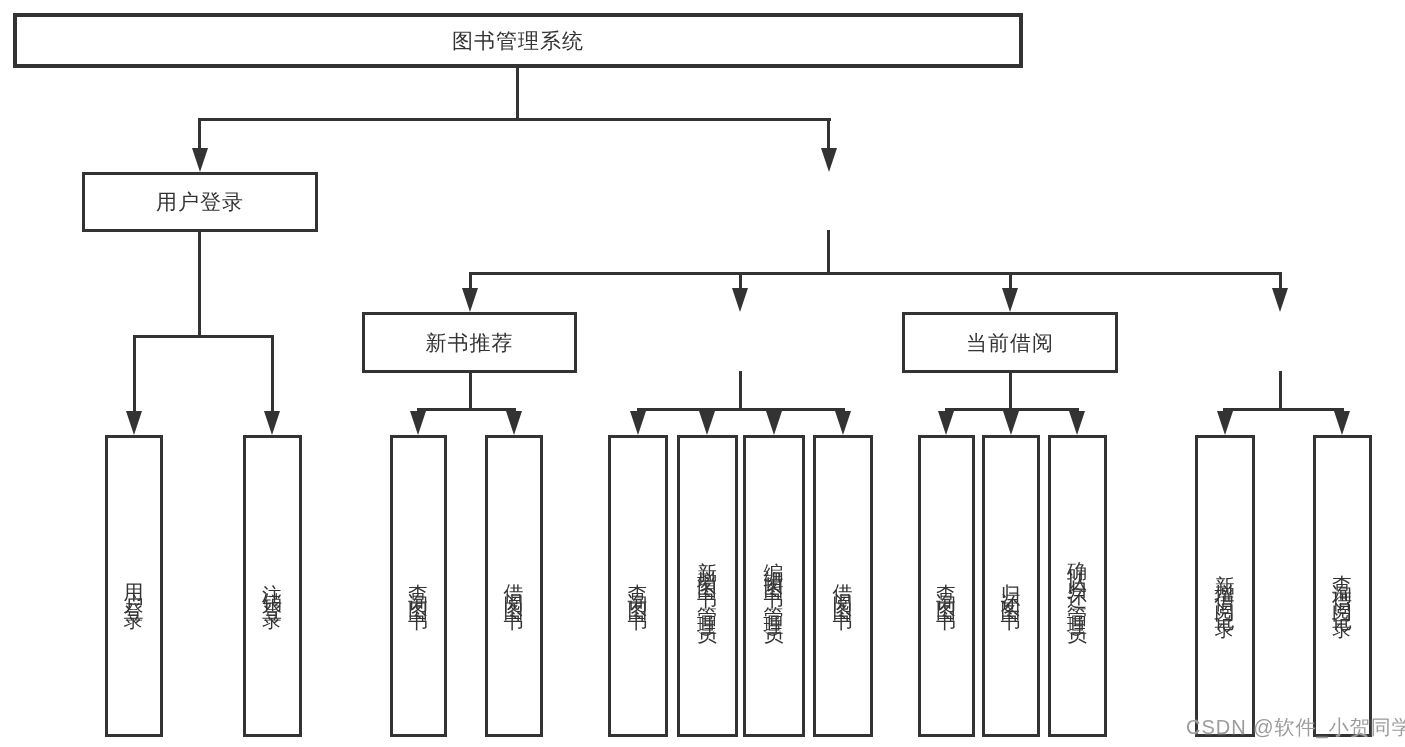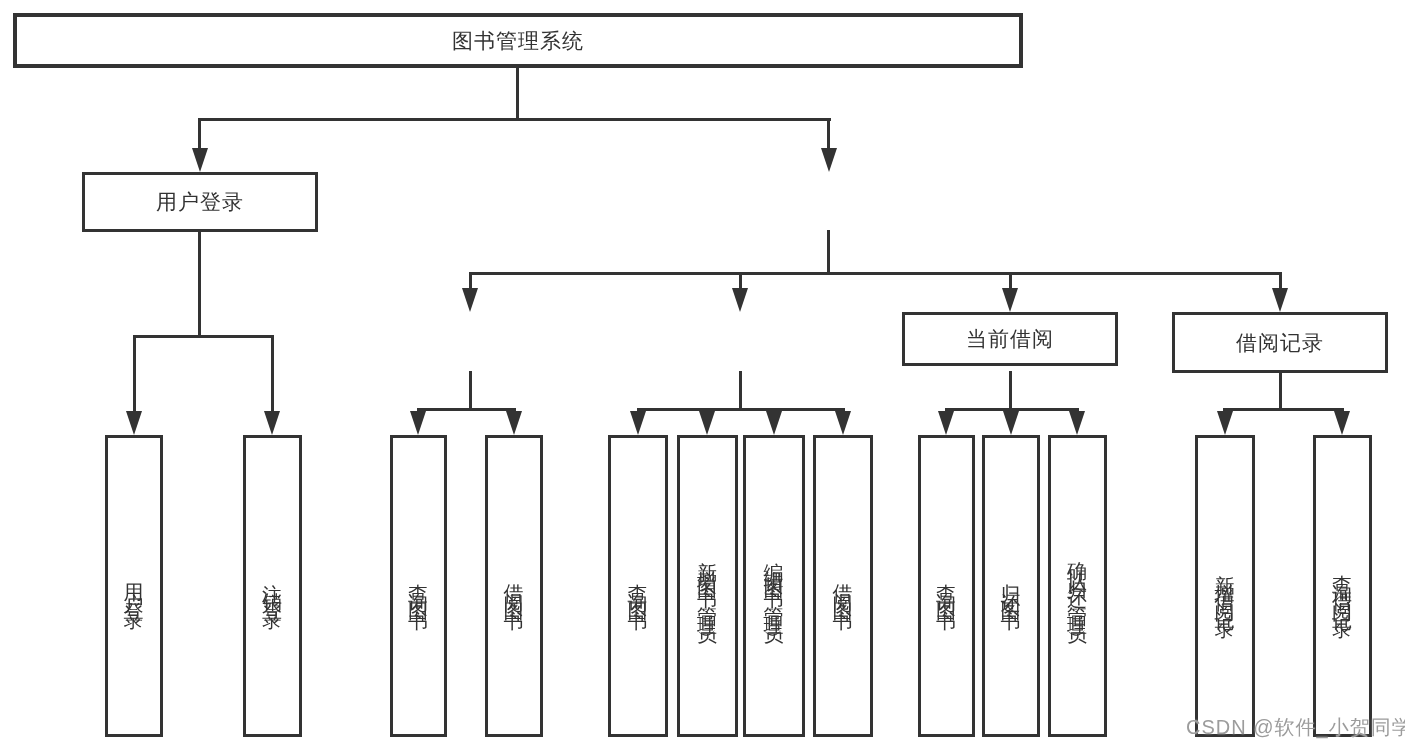--- a/index.html
+++ b/index.html
@@ -116,25 +116,25 @@
   <div class="hline" style="left:469px; top:272px; width:812px;"></div>
   <div class="vline" style="left:469px; top:272px; height:18px;"></div>
   <div class="arrow" style="left:462px; top:288px;"></div>
   <div class="vline" style="left:739px; top:272px; height:18px;"></div>
   <div class="arrow" style="left:732px; top:288px;"></div>
   <div class="vline" style="left:1009px; top:272px; height:18px;"></div>
   <div class="arrow" style="left:1002px; top:288px;"></div>
   <div class="vline" style="left:1279px; top:272px; height:18px;"></div>
   <div class="arrow" style="left:1272px; top:288px;"></div>
 
-  <div class="node" style="left:902px; top:312px; width:216px; height:54px;">
+  <div class="node" style="left:362px; top:312px; width:215px; height:61px;">
+    <span>新书推荐</span>
+  </div>
+  <div class="node" style="left:902px; top:312px; width:216px; height:61px;">
     <span>当前借阅</span>
-  </div>
-  <div class="node" style="left:1172px; top:312px; width:216px; height:61px;">
-    <span>借阅记录</span>
   </div>
 
   <div class="vline" style="left:469px; top:371px; height:39px;"></div>
   <div class="hline" style="left:417px; top:408px; width:99px;"></div>
   <div class="vline" style="left:417px; top:408px; height:8px;"></div>
   <div class="arrow" style="left:410px; top:411px;"></div>
   <div class="vline" style="left:513px; top:408px; height:8px;"></div>
   <div class="arrow" style="left:506px; top:411px;"></div>
 
   <div class="vline" style="left:739px; top:371px; height:39px;"></div>

